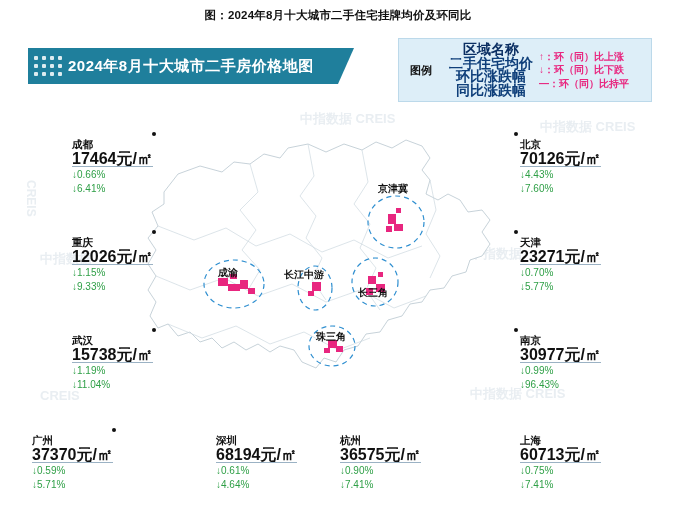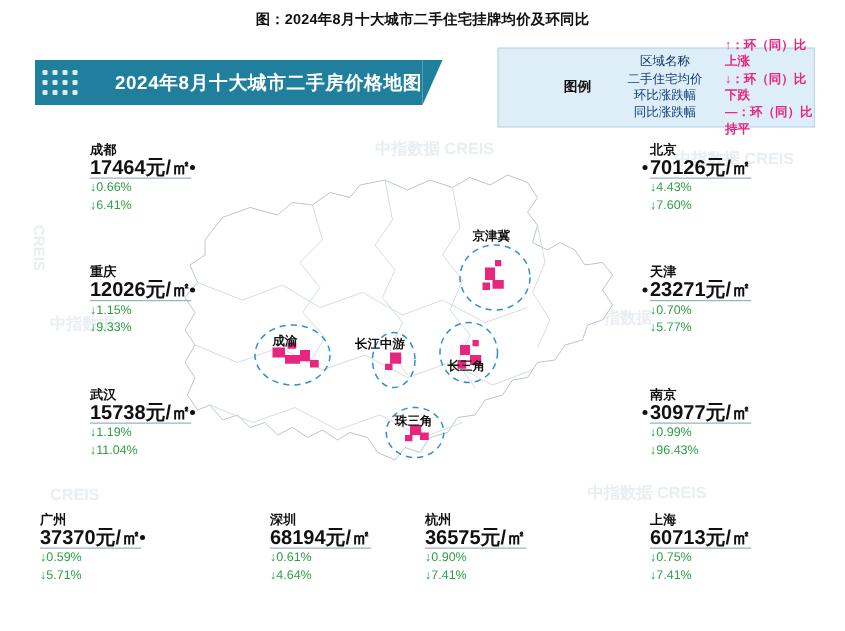--- a/index.html
+++ b/index.html
@@ -27,54 +27,54 @@
     position:absolute;left:28px;top:48px;width:310px;height:36px;
     background:#1f7f9c;display:flex;align-items:center;
   }
   .banner .dots{
     width:40px;height:36px;position:relative;flex:0 0 40px;
   }
   .banner .dots i{
     position:absolute;width:4px;height:4px;background:#ffffff;opacity:.85;border-radius:1px;
   }
   .banner-title{
-    color:#fff;font-size:15px;font-weight:bold;letter-spacing:.5px;margin-left:24px;
+    color:#fff;font-size:15px;font-weight:bold;letter-spacing:.5px;
   }
   .banner-tail{
     position:absolute;left:338px;top:48px;width:0;height:0;
     border-top:36px solid #1f7f9c;border-right:16px solid transparent;
   }
 
   
   .legend-box{
     position:absolute;left:398px;top:38px;width:252px;height:62px;
     background:#ddeef8;border:1px solid #bcd9ea;display:flex;align-items:center;
   }
   .legend-label{
-    width:44px;text-align:center;font-size:11px;font-weight:bold;color:#111;line-height:14px;margin-left:41px;
+    width:44px;text-align:center;font-size:11px;font-weight:bold;color:#111;line-height:14px;
   }
   .legend-left{
-    width:96px;font-size:10px;color:#0f3f7a;font-weight:normal;line-height:13.5px;text-align:center;
+    width:96px;font-size:14px;color:#0f3f7a;font-weight:bold;line-height:13.5px;text-align:center;
   }
   .legend-left div:first-child{color:#0b2f63;}
   .legend-right{
     flex:1;font-size:10px;color:#e8267f;line-height:13.5px;font-weight:bold;
   }
 
   
   .map{
     position:absolute;left:130px;top:100px;width:420px;height:330px;
   }
   .map svg{display:block;}
 
   
   .city{
     position:absolute;font-size:10px;line-height:13.5px;white-space:nowrap;
   }
-  .city .nm{color:#111;font-weight:bold;font-size:10.5px;}
+  .city .nm{color:#111;font-weight:bold;font-size:10.5px;margin-top:24px;}
   .city .pr{color:#111;font-weight:bold;font-size:16px;}
   .city .dn{color:#2e9f46;}
   .city .ul{
     display:block;border-bottom:1px solid #9bb2c4;margin-top:1px;margin-bottom:1px;
   }
   .dot{
     position:absolute;width:4px;height:4px;border-radius:50%;background:#111;
   }
 
   

